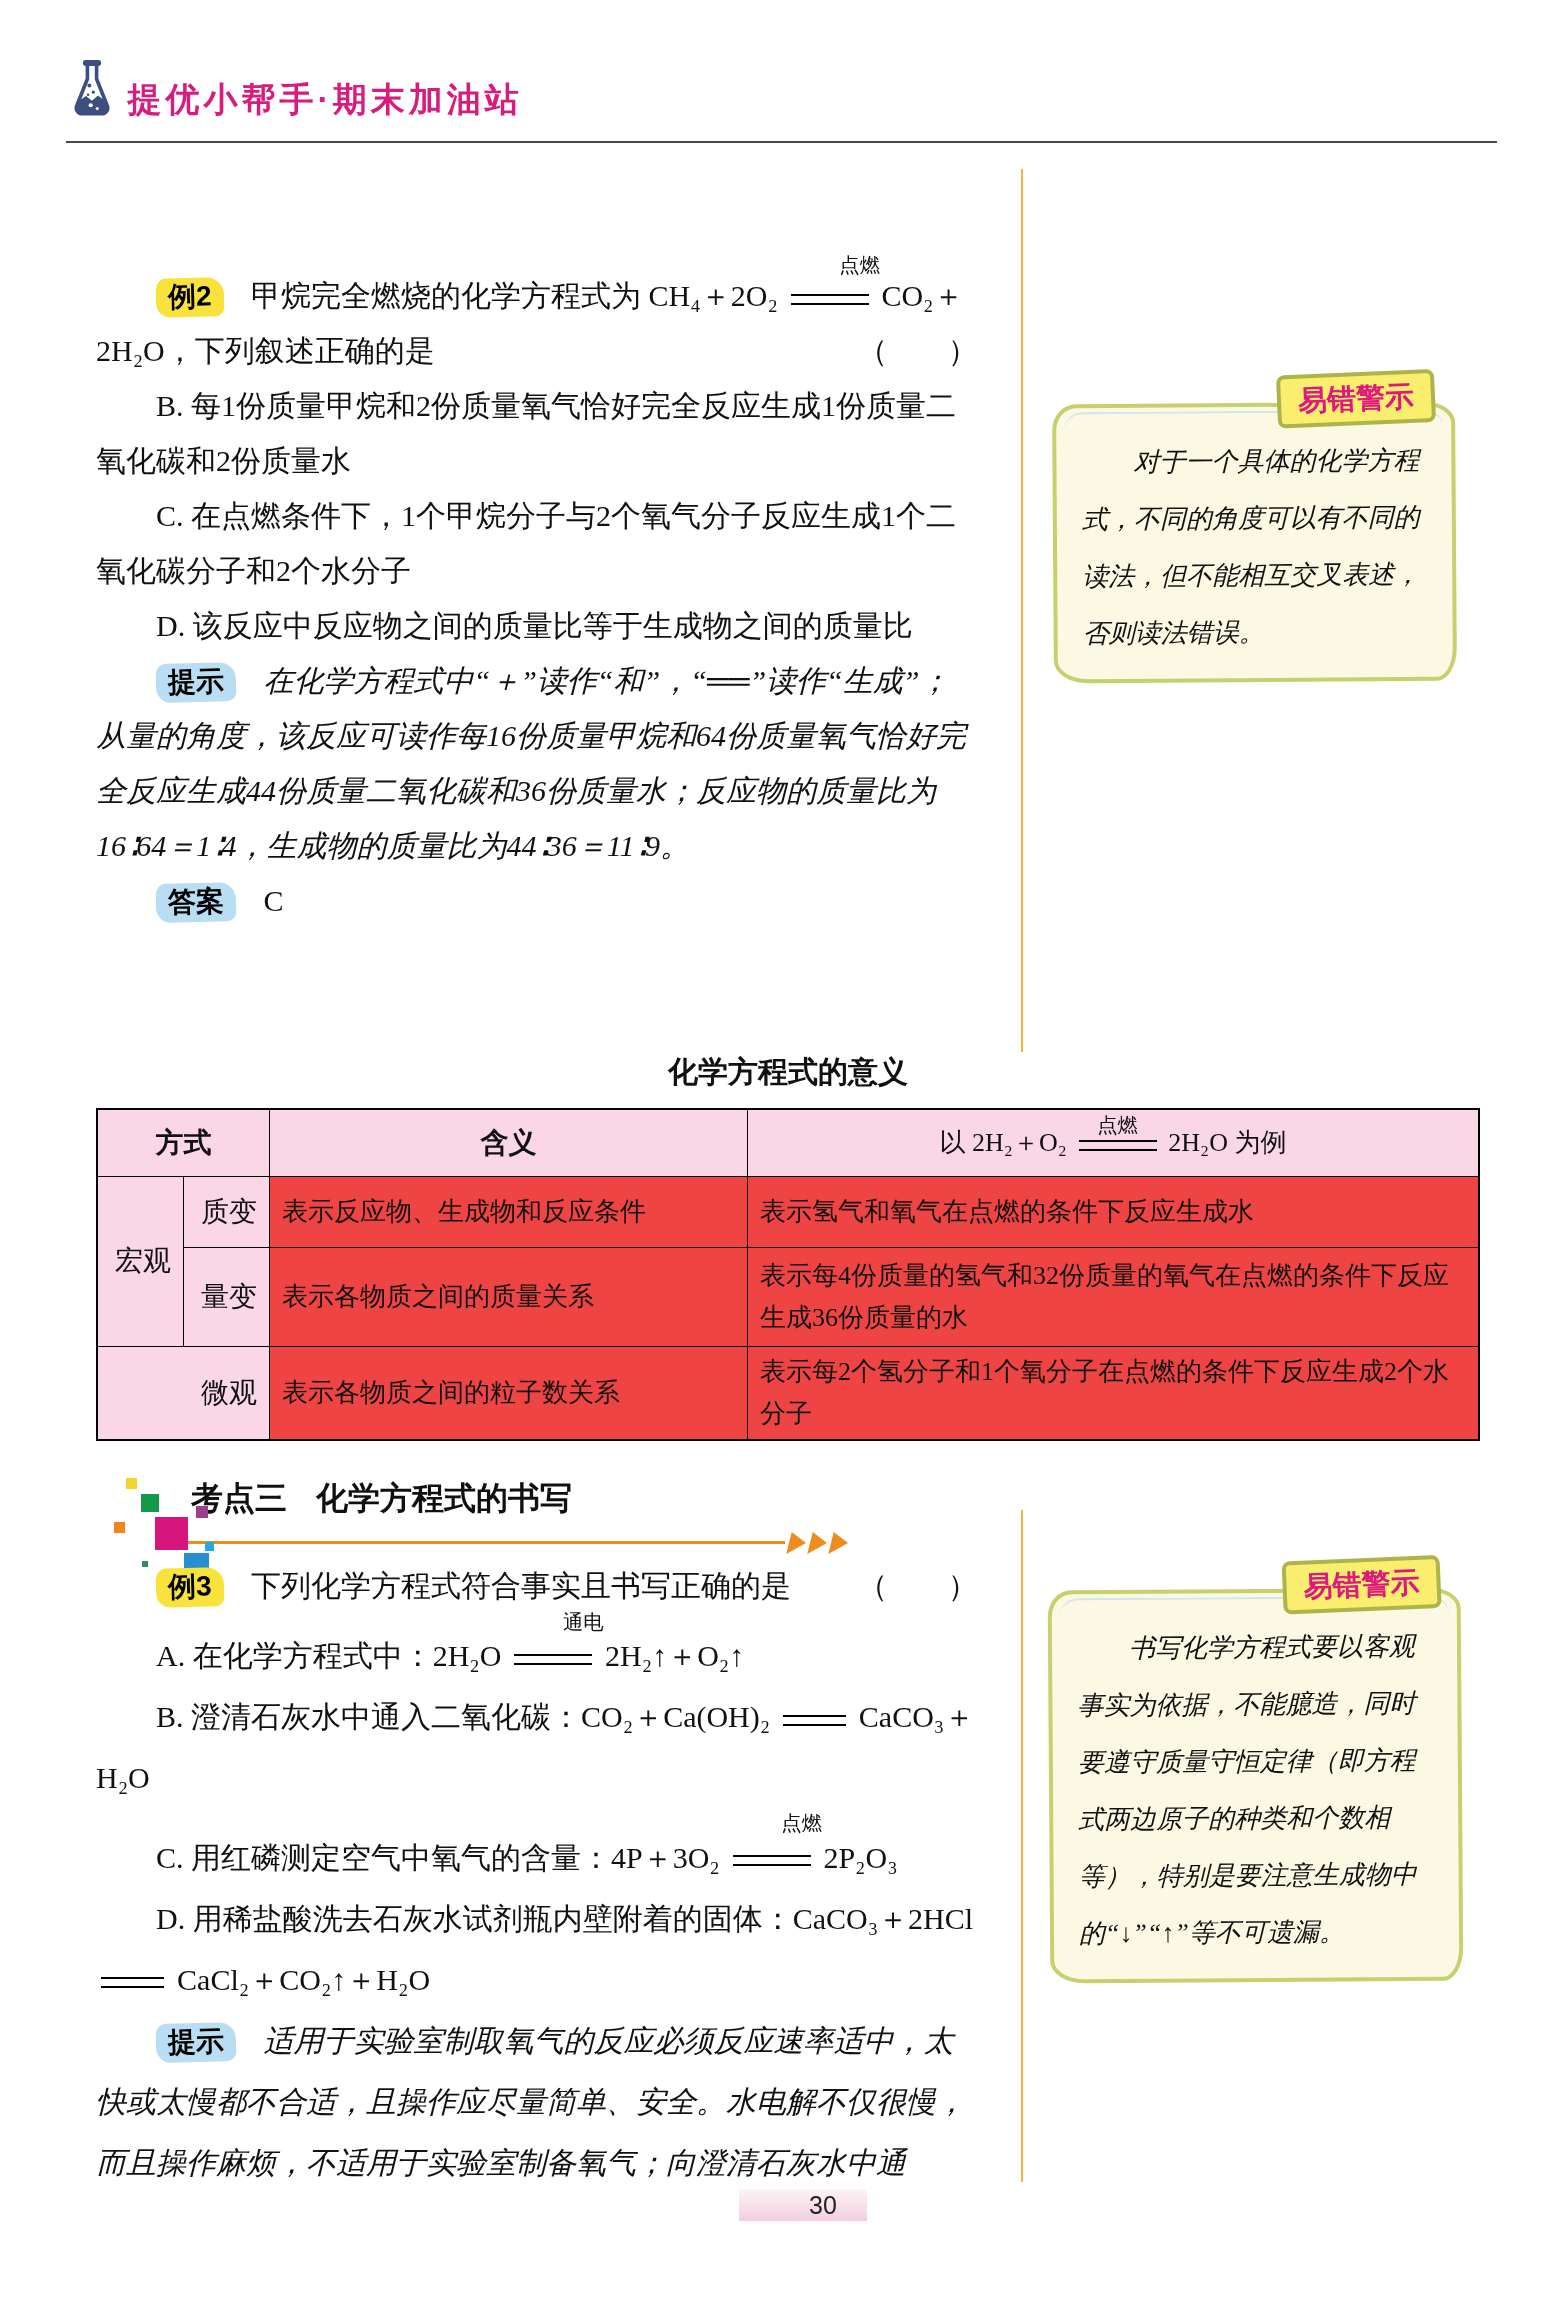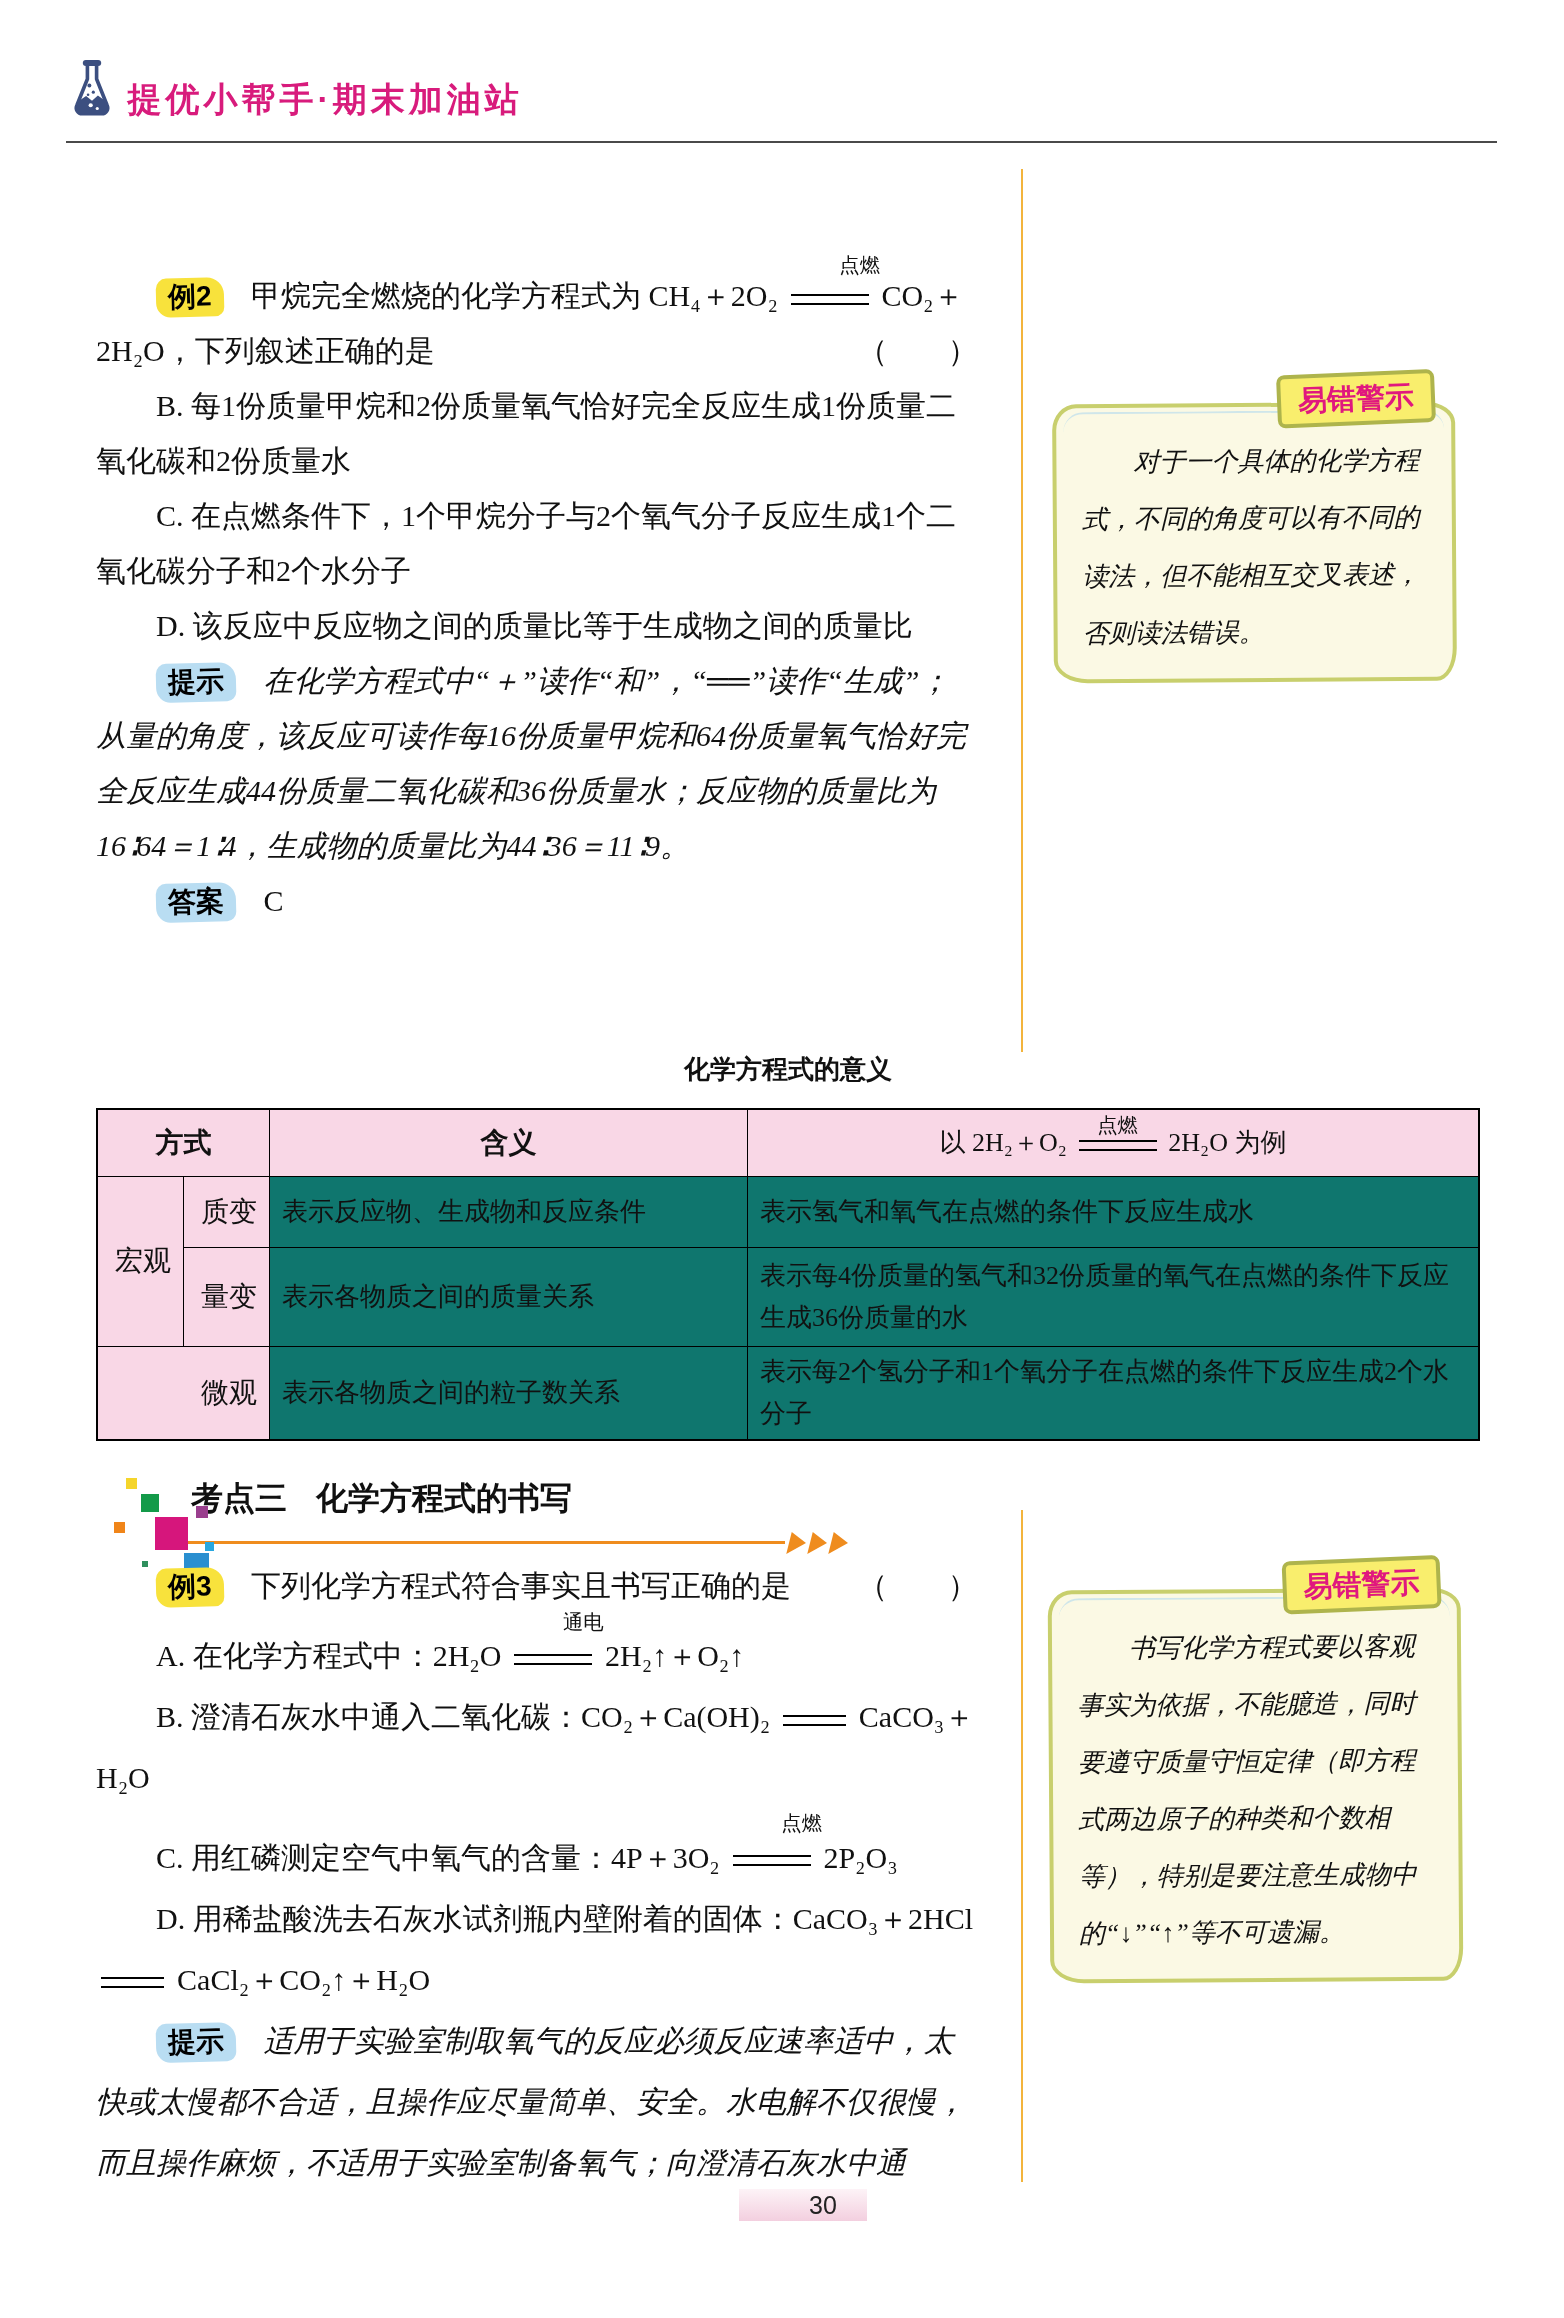--- a/index.html
+++ b/index.html
@@ -39,28 +39,28 @@
 
   
   .deq{display:inline-block;position:relative;vertical-align:middle;width:78px;margin:0 5.3px;}
   .deq .dline{display:block;height:7.2px;border-top:2.6px solid #000;border-bottom:2.6px solid #000;}
   .deq .cond{position:absolute;left:50%;bottom:12px;transform:translateX(-50%);
              font-size:20.4px;white-space:nowrap;font-style:normal;font-family:"Liberation Serif","DejaVu Serif",serif;}
   .deq.plain{width:63px;}
 
   
   .tbl-title{position:absolute;left:96px;top:1052px;width:1384px;text-align:center;
-             font-family:"Liberation Sans","DejaVu Sans",sans-serif;font-weight:bold;font-size:26px;}
+             font-family:"Liberation Sans","DejaVu Sans",sans-serif;font-weight:bold;font-size:30px;}
   table.meaning{position:absolute;left:96px;top:1108px;width:1384px;border-collapse:collapse;
                 border:2.6px solid #000;font-size:26px;}
   table.meaning th,table.meaning td{border:1.6px solid #000;padding:4px 12px;vertical-align:middle;}
   .pinkbg{background:#f9d7e6;}
   th.hmode,th.hmean{font-family:"Liberation Sans","DejaVu Sans",sans-serif;font-weight:bold;font-size:28px;}
   th.exh{font-weight:normal;}
-  td.cmeaning,td.cexample{background:#0f766e;text-align:left;line-height:42px;margin-left:12px;}
+  td.cmeaning,td.cexample{background:#ef4444;text-align:left;line-height:42px;margin-left:12px;}
   td.cscope,td.csub{text-align:right;width:61px;font-size:28px;}
 
   
   .note{position:absolute;background:#fbf9e4;border:4.6px solid #c8cf6d;
         border-radius:24px 30px 20px 34px / 26px 21px 33px 22.4px;transform:rotate(-0.4deg);}
   .note-inner{border-top:2px solid #cfe6ea;border-radius:20px;margin:4px 6.6px 0;
               padding:20px 18.4px 17px;font-size:26px;line-height:57px;text-indent:2em;font-style:italic;}
   .note-tab{position:absolute;top:-34px;right:16px;background:#f9ee6d;border:4px solid #aeb44c;
             border-radius:8px;padding:2.6px 17px;transform:rotate(-2deg);
             font-family:"Liberation Sans","DejaVu Sans",sans-serif;font-weight:bold;font-size:29px;color:#e0187e;}

